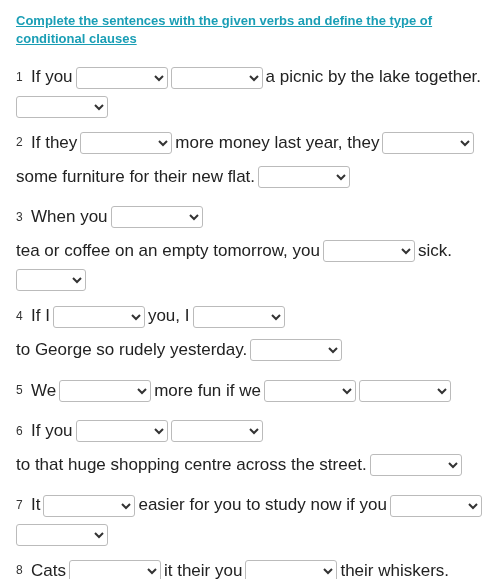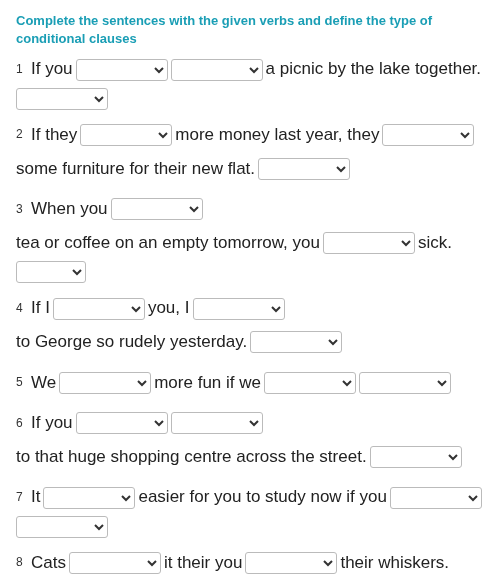--- a/index.html
+++ b/index.html
@@ -9,22 +9,23 @@
       background: #fff;
       color: #222;
       padding: 12px 16px;
       width: 500px;
       min-height: 579px;
     }
     .title {
       color: #1a9eb5;
       font-weight: bold;
       font-size: 13px;
-      margin-bottom: 6px;
+      margin-bottom: 14px;
       line-height: 1.4;
+      text-decoration: underline;
     }
     .sentence-block {
       margin-bottom: 10px;
     }
     .sentence-line {
       display: flex;
       flex-wrap: wrap;
       align-items: center;
       gap: 3px;
       line-height: 1.8;

